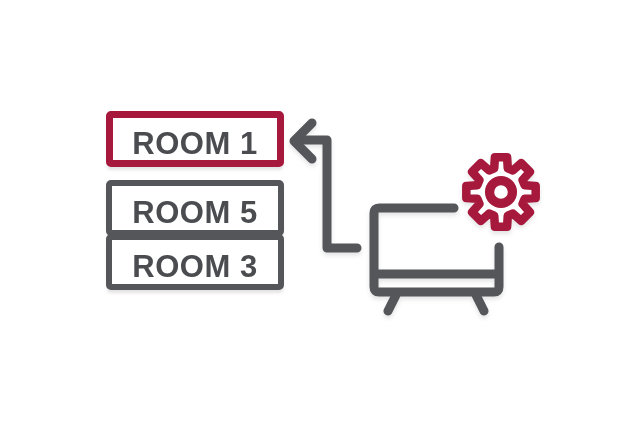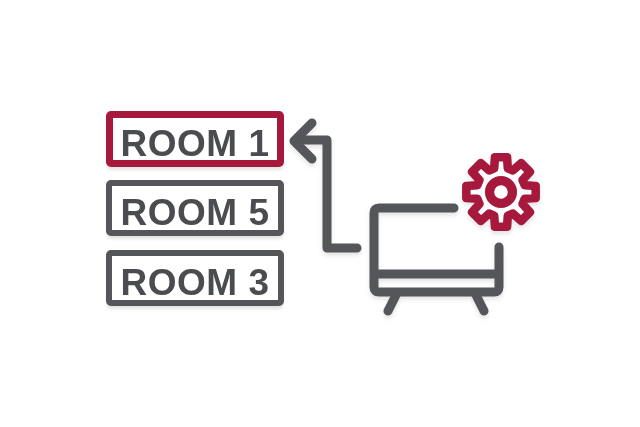--- a/index.html
+++ b/index.html
@@ -28,31 +28,31 @@
     justify-content: center;
     box-shadow: 0 4px 3px -1px rgba(90, 90, 95, 0.16);
   }
   .room-box.highlighted {
     border: 7px solid #A6193C;
     width: 164px;
     height: 42px;
   }
   .room-label {
     color: #4A4C50;
-    font-size: 37px;
+    font-size: 31px;
     font-weight: bold;
     letter-spacing: 0.5px;
     line-height: 1;
     padding-bottom: 2px;
     white-space: nowrap;
     margin-top: 10px;
   }
   #room-1 { top: 111px; }
   #room-2 { top: 180px; }
-  #room-3 { top: 250px; justify-content: center; }
+  #room-3 { top: 234px; justify-content: center; }
   .art {
     position: absolute;
     left: 0;
     top: 0;
     filter: drop-shadow(0 3px 2px rgba(90, 90, 95, 0.16));
   }
   .gray-stroke {
     fill: none;
     stroke-width: 9;
     stroke-linecap: round;

